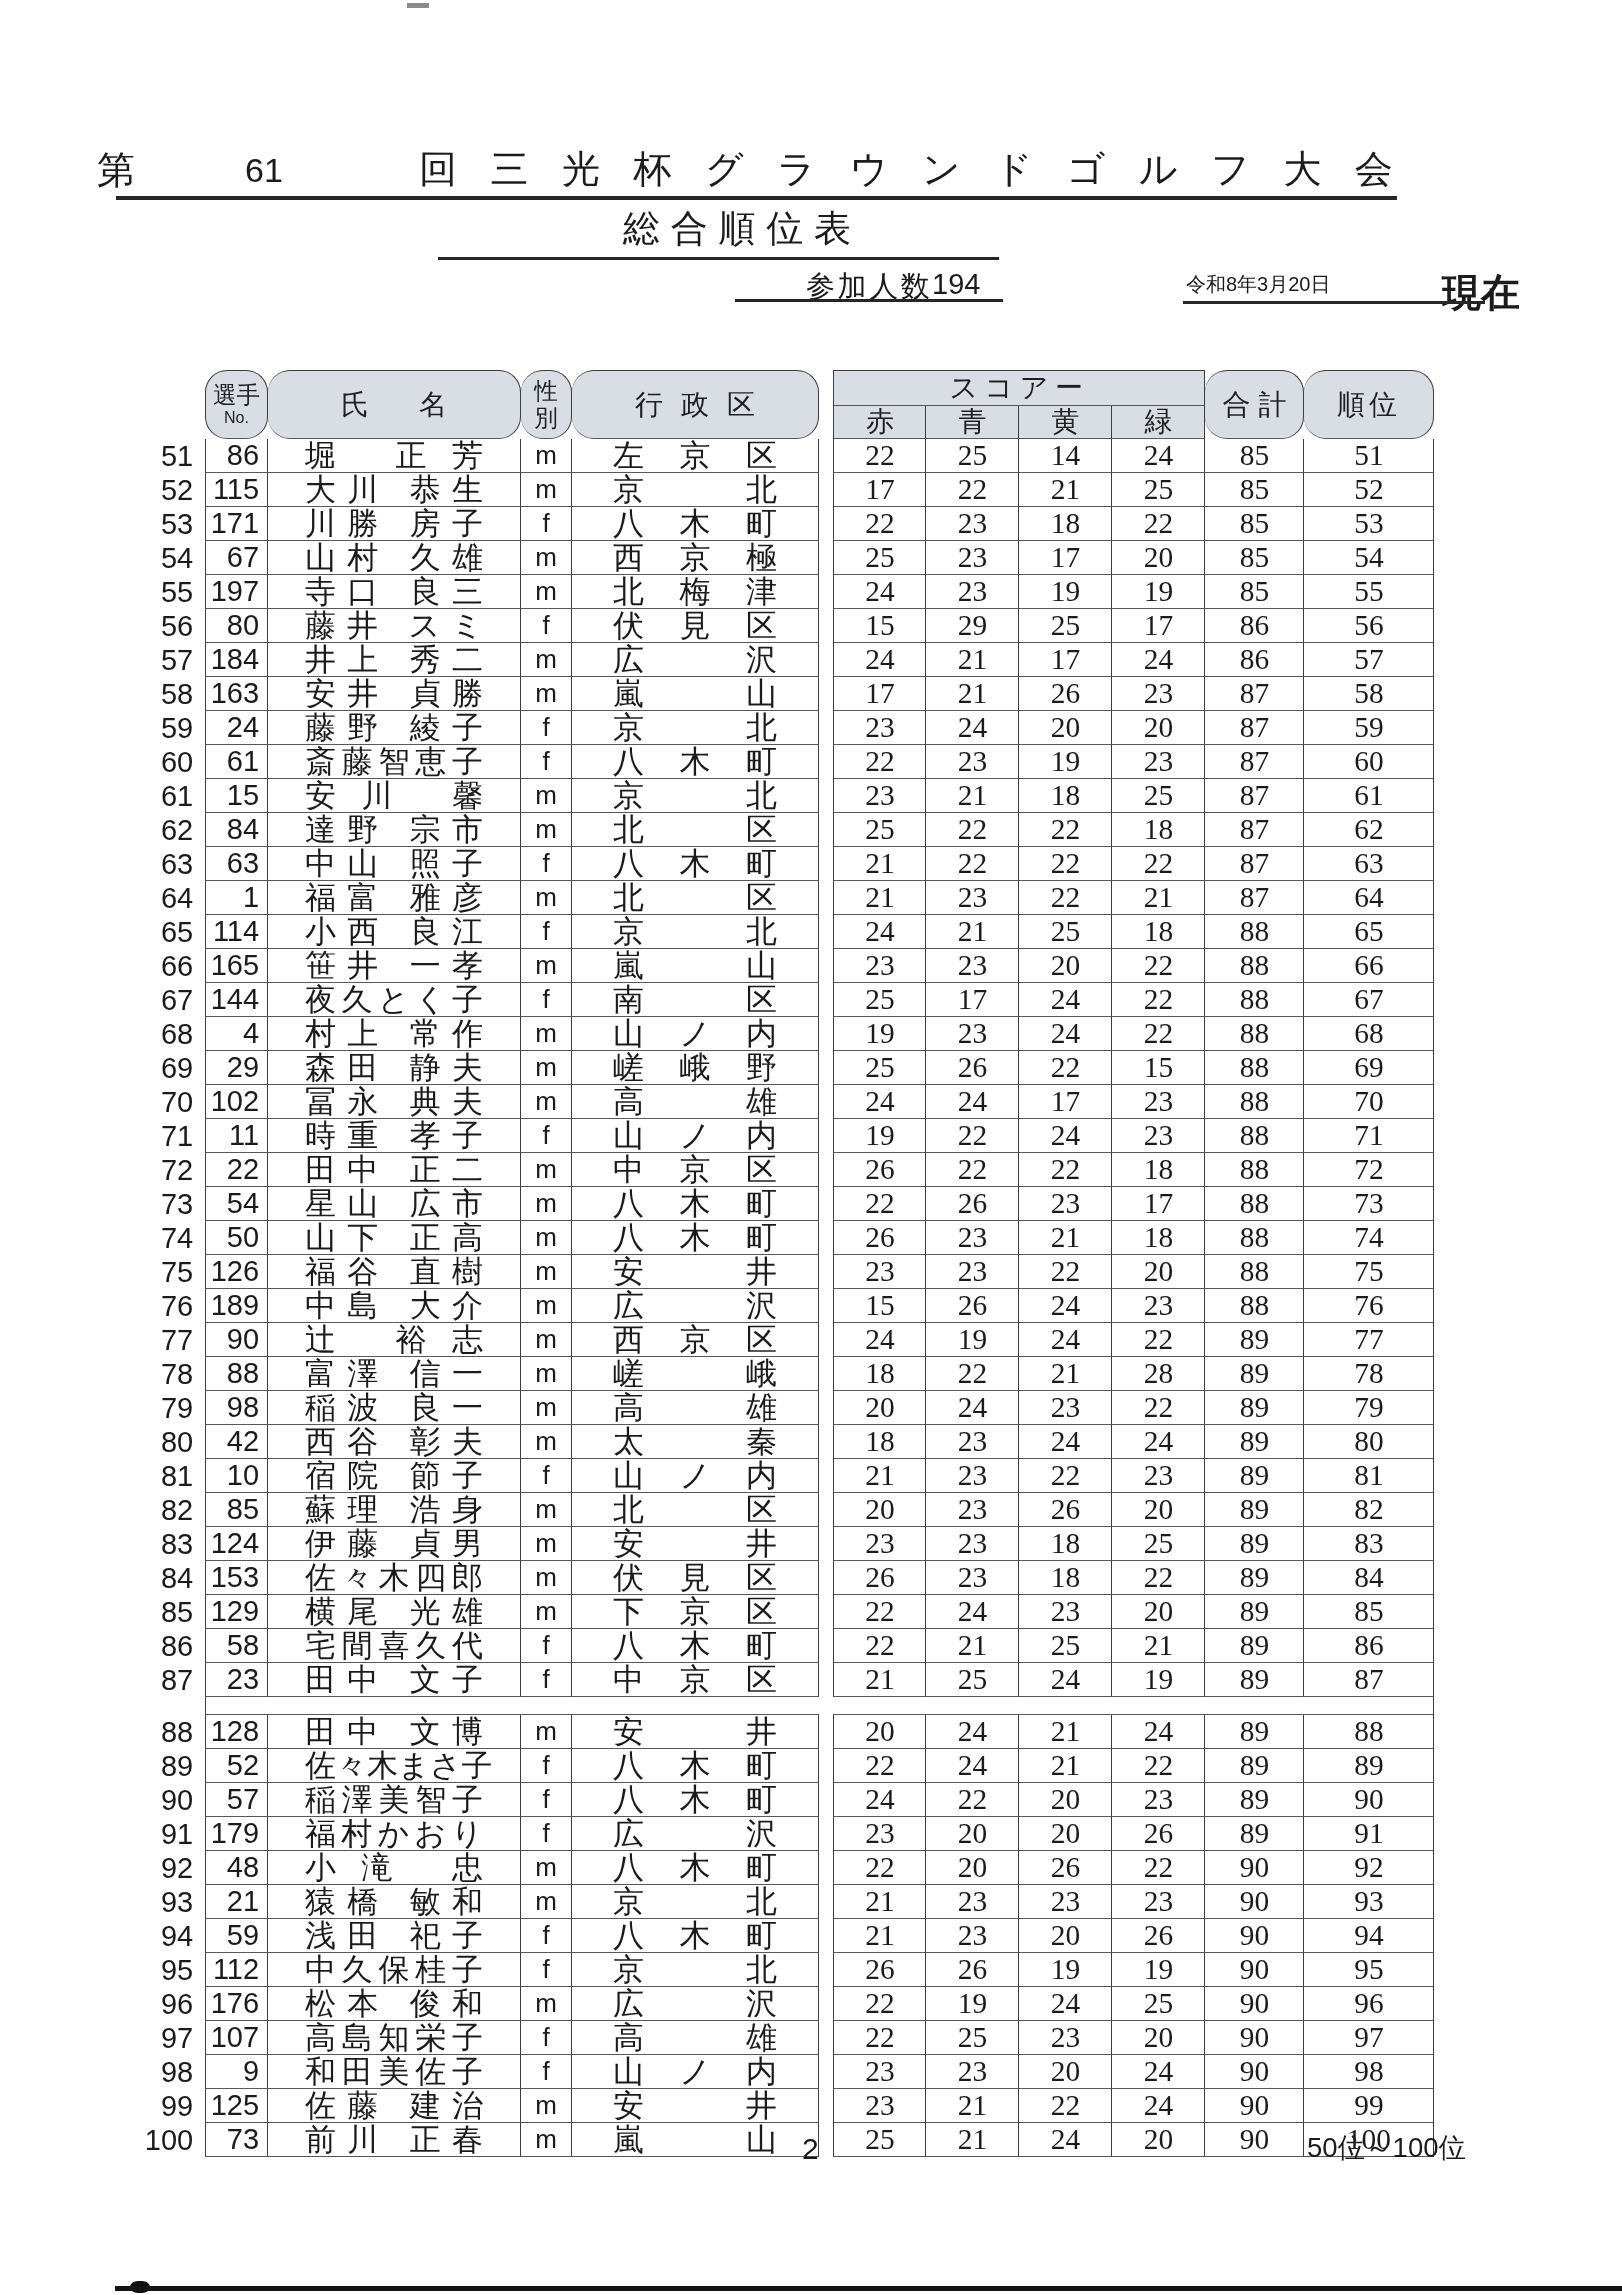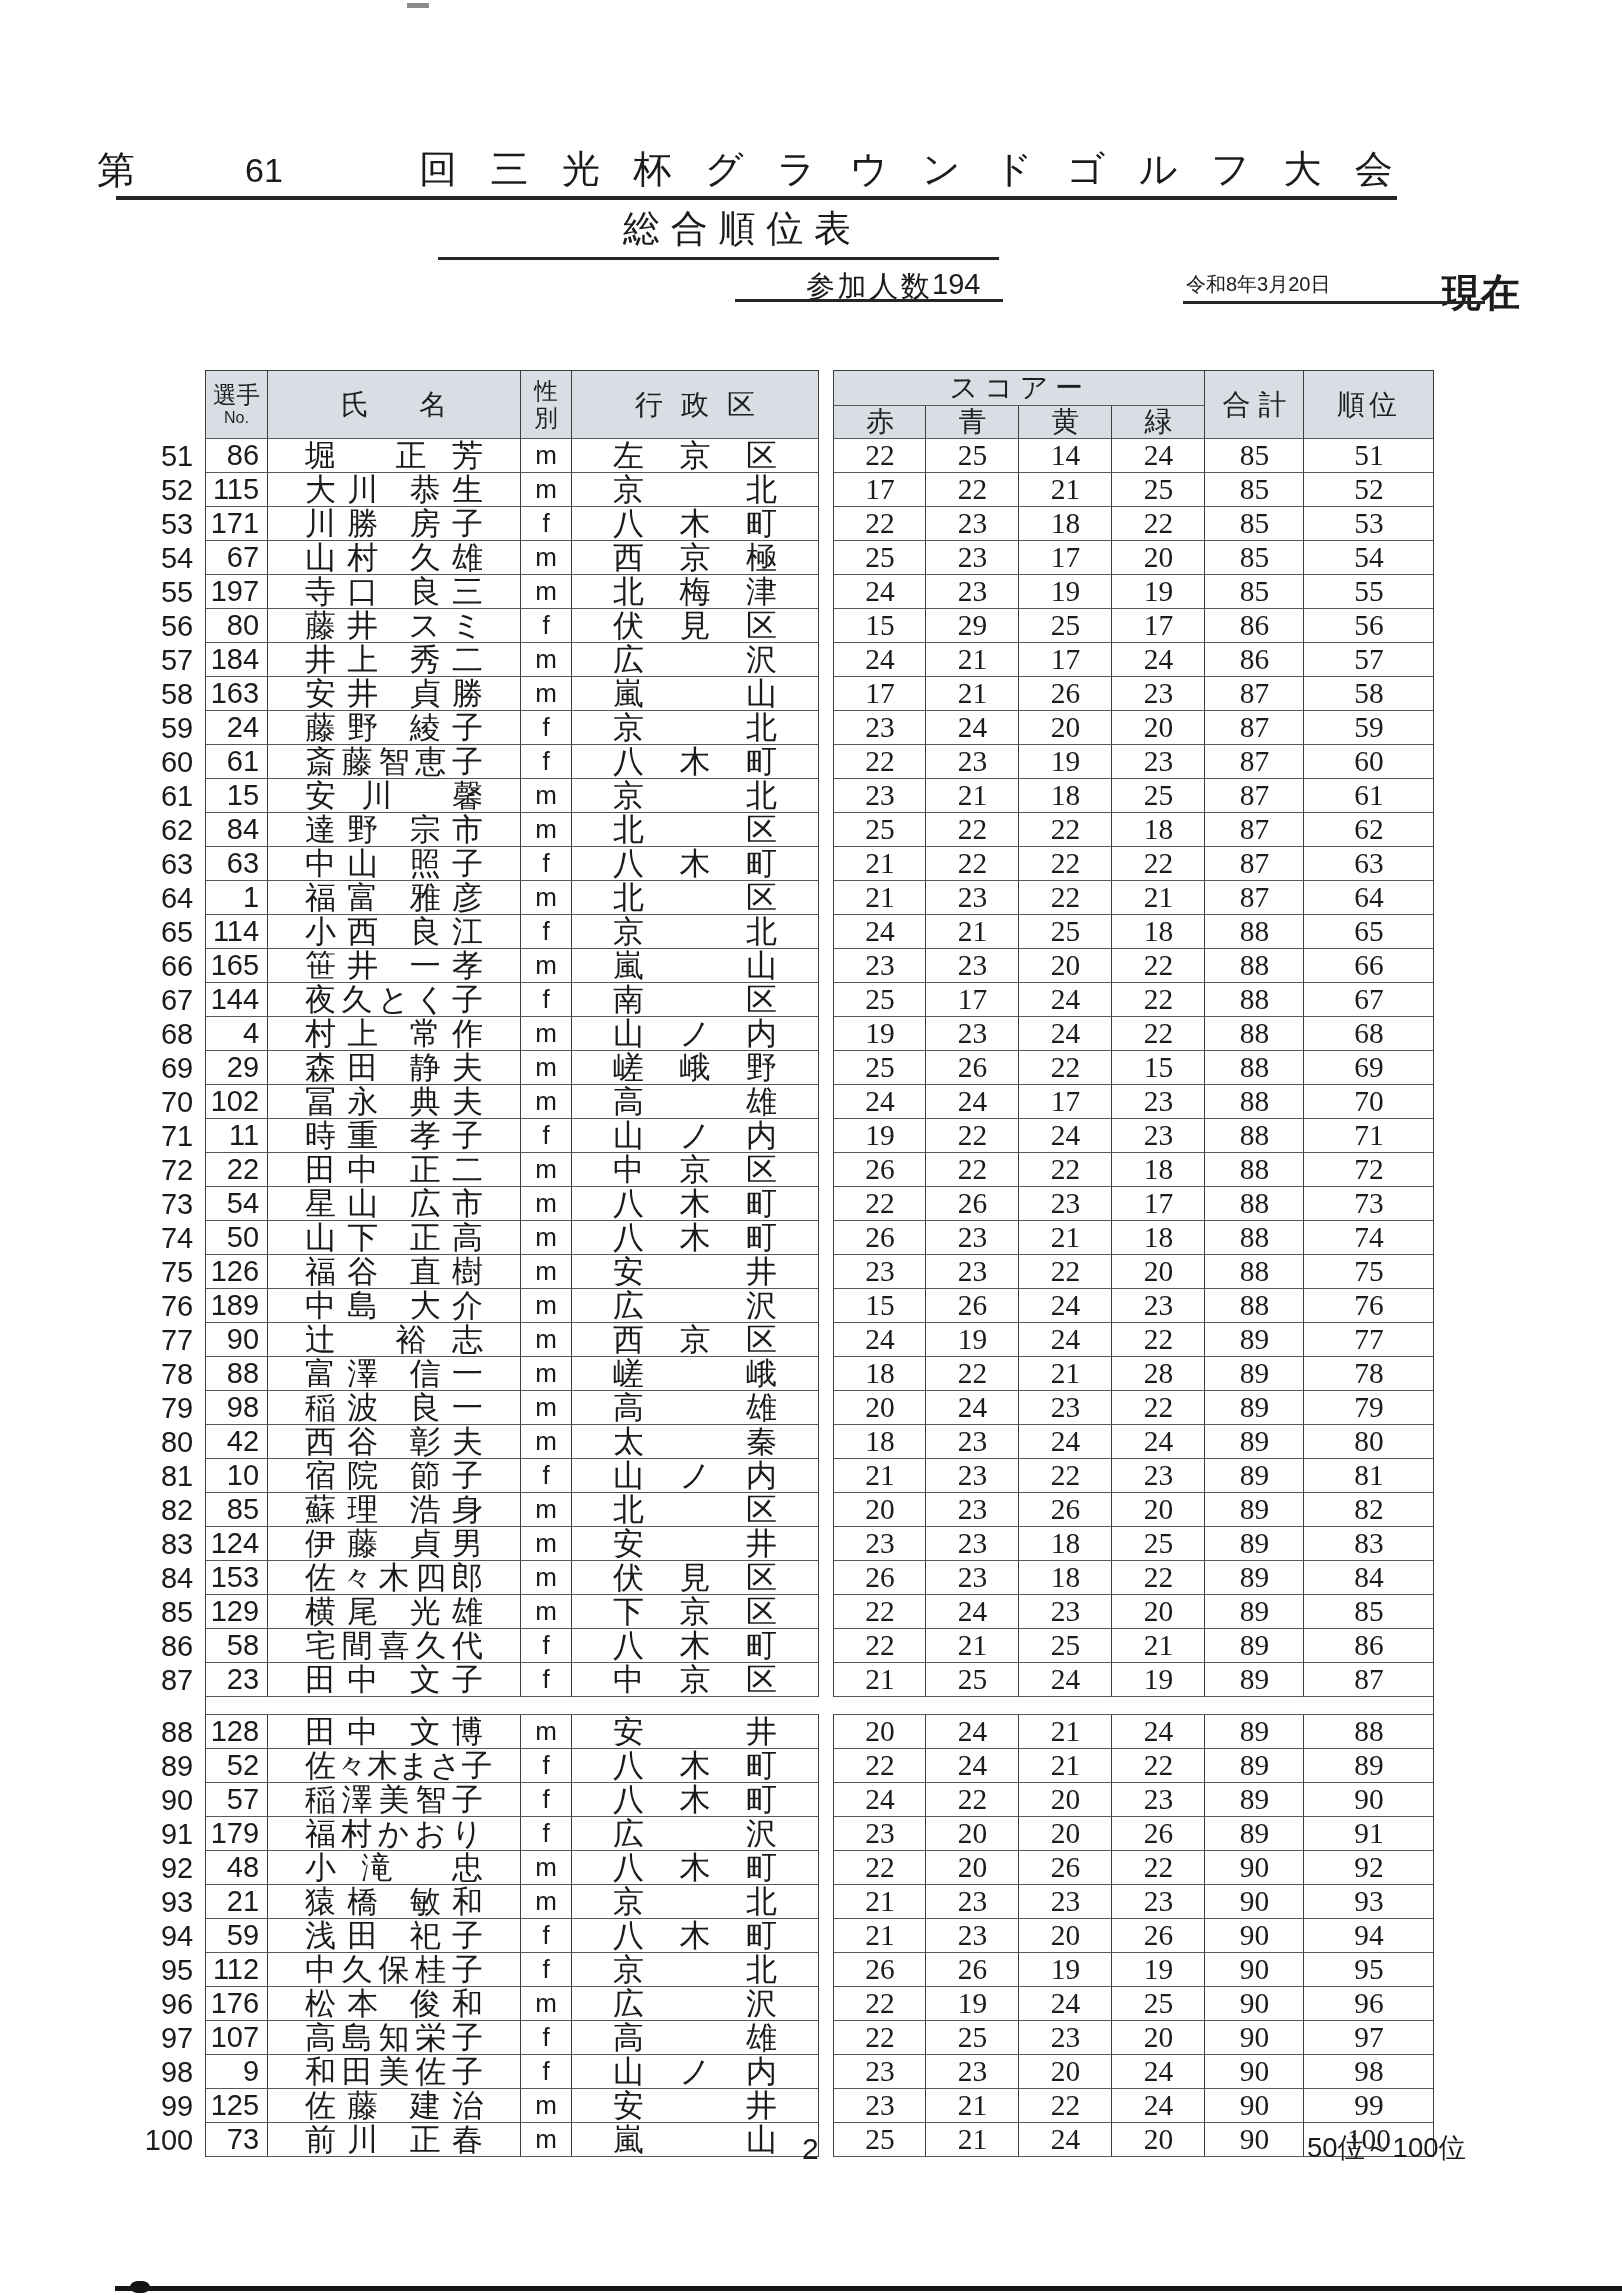--- a/index.html
+++ b/index.html
@@ -36,21 +36,21 @@
   .trow{display:grid;grid-template-columns:var(--cols);height:34px;}
   .sprow{display:grid;grid-template-columns:var(--cols);height:18.3px;}
   .cell{display:flex;align-items:center;border-right:1.3px solid var(--v-line);
         border-bottom:1.3px solid var(--h-line);min-width:0;overflow:hidden;}
   .b-left{border-left:1.3px solid var(--v-line);}
   .b-top{border-top:1.3px solid var(--v-line);}
   .nob{border:none;}
   .gapcell{border:none;background:#fff;}
 
   .hc{background:var(--header-bg);justify-content:center;font-size:28px;color:#1f1f1f;}
-  .rspan{grid-row:1/3;}
+  .rspan{grid-row:1/3;border-radius:22px;}
   .no-head{flex-direction:column;font-size:23.6px;line-height:1.08;}
   .no-head .sub{font-size:16px;}
   .sex-head{font-size:23.6px;line-height:1.12;}
   .score-group{grid-column:7/11;letter-spacing:6.5px;}
   .name-head{padding:0 73px;}
   .district-head{padding:0 63px;}
   .total-head{padding:0 17px;}
   .rank-head{letter-spacing:3.9px;}
 
   .gutter{justify-content:flex-end;padding-right:11.8px;font-size:29px;border:none;background:transparent;}

